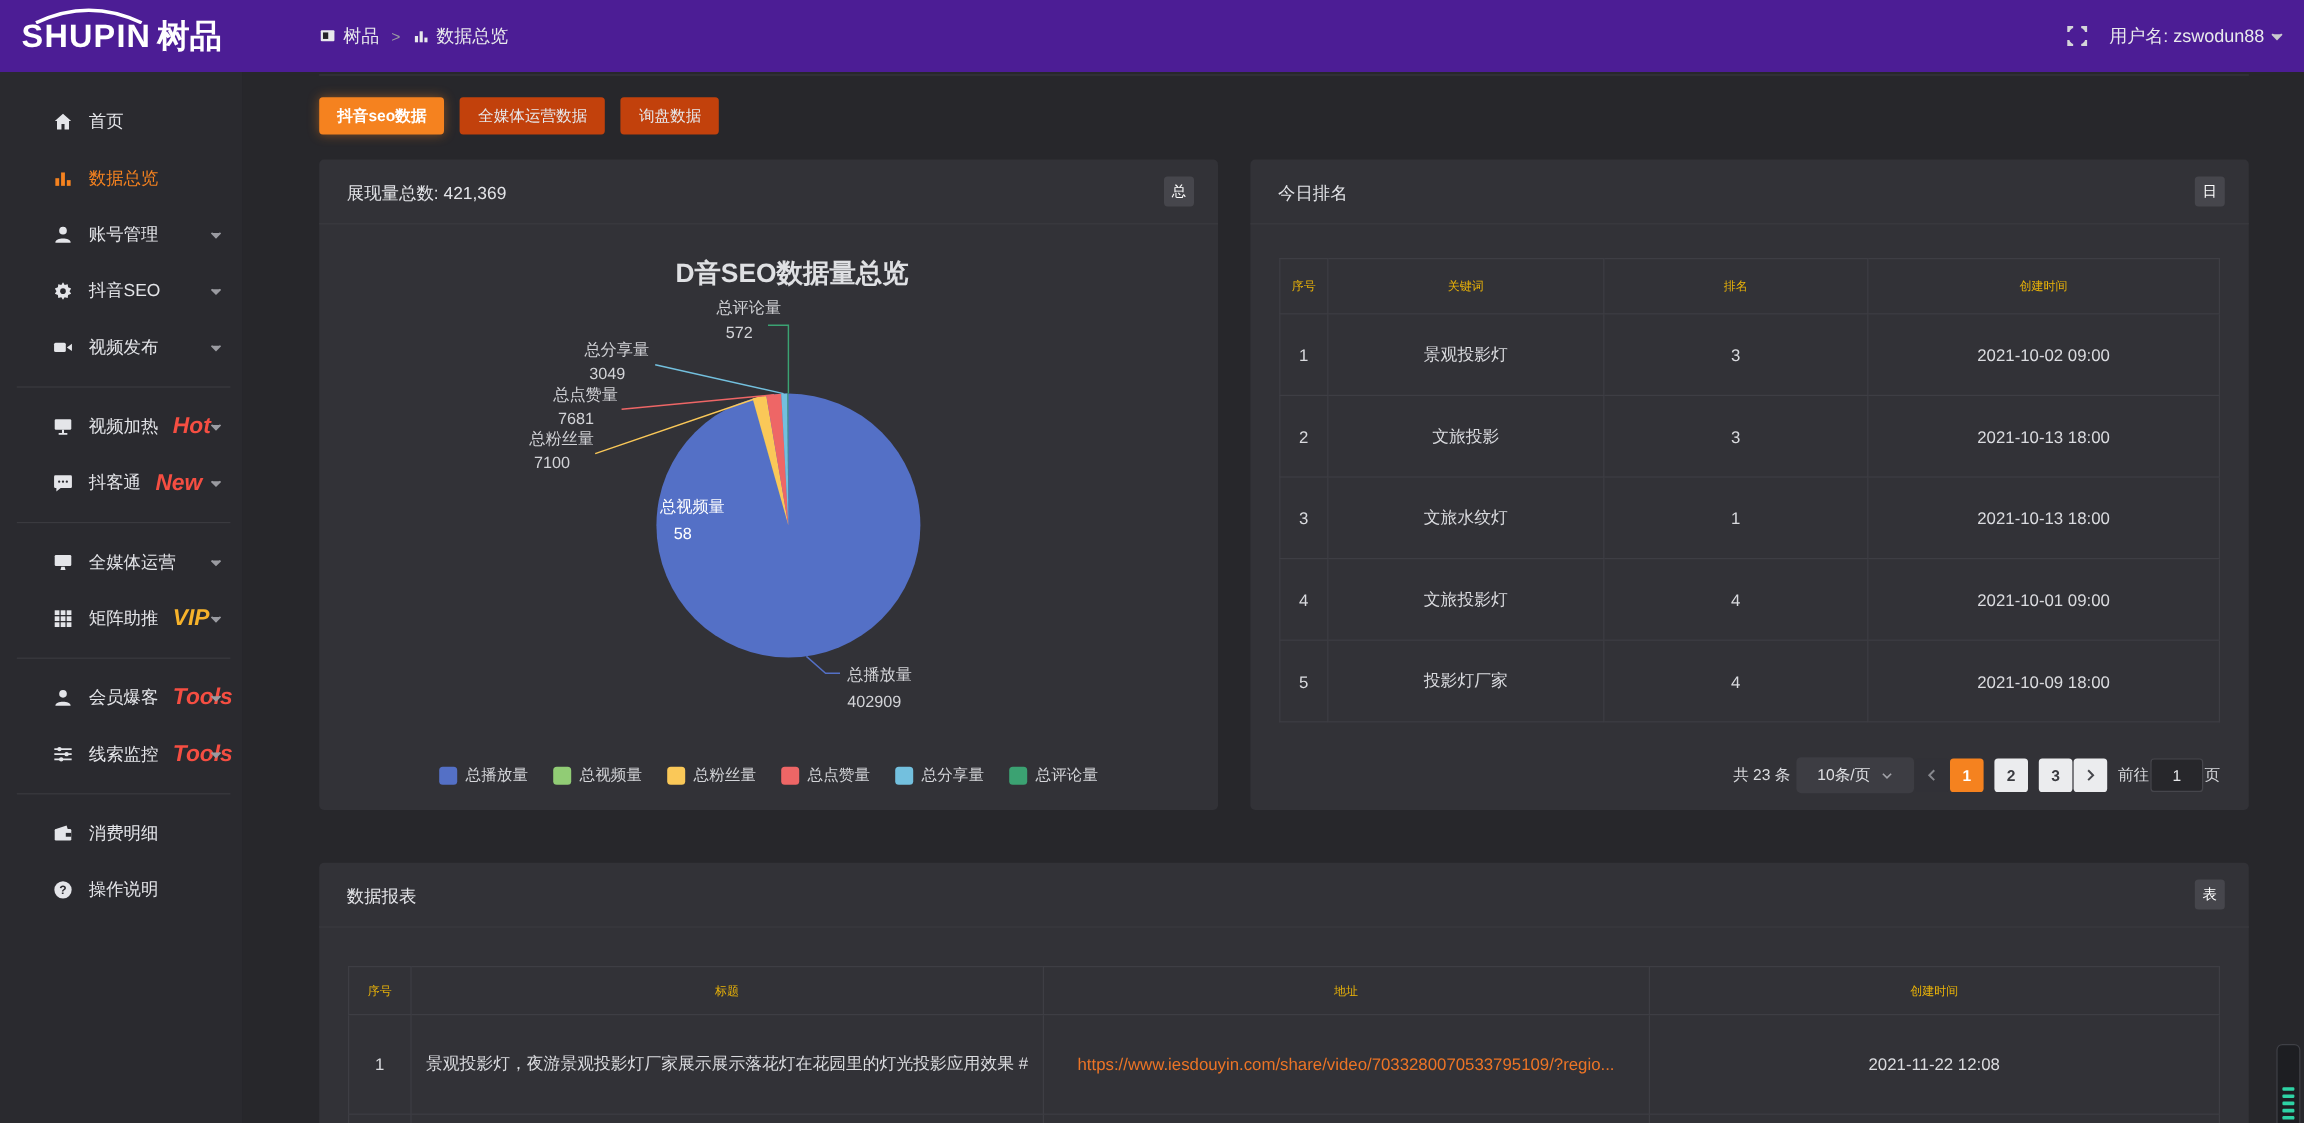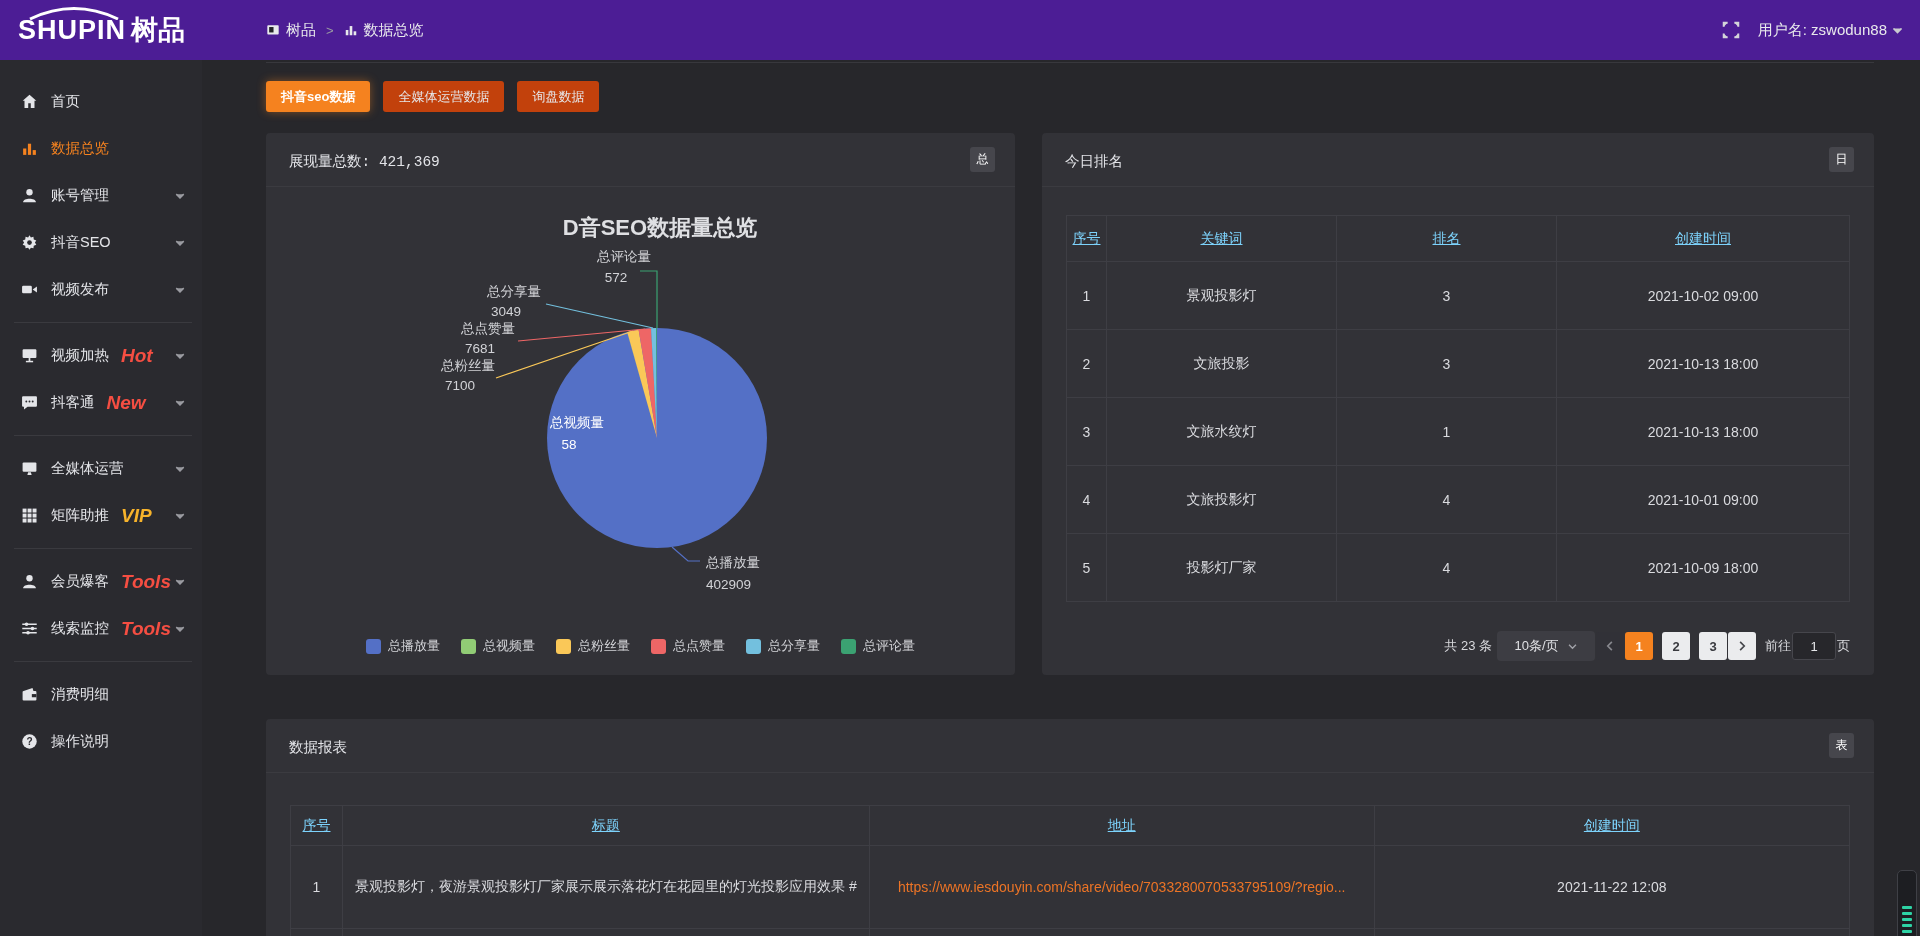--- a/index.html
+++ b/index.html
@@ -16,56 +16,56 @@
   .crumb { display:flex; align-items:center; gap:6px; cursor:pointer; }
   .crumb-sep { color:#9b9ca2; font-size:13px; margin:0 2px; }
   .bc-icon { width:14px; height:14px; color:#e8e9ec; }
   .header-right { position:absolute; right:16px; top:0; height:60px; display:flex; align-items:center; gap:18px; }
   .fs-btn { width:18px; height:18px; color:#d4d5d9; cursor:pointer; }
   .user-wrap { display:flex; align-items:center; gap:4px; cursor:pointer; font-size:15px; color:#e8e9ec; }
   .user-caret { width:13px; height:13px; color:#c9cacf; }
 
   
   .sidebar { position:absolute; left:0; top:60px; width:202px; height:876px; background:#2a2a2f; padding-top:18px; }
-  .side-item { height:47px; display:flex; align-items:center; padding-left:21px; cursor:pointer; position:relative; color:#e4e5e9; }
+  .side-item { height:47px; display:flex; align-items:center; padding-left:44px; cursor:pointer; position:relative; color:#e4e5e9; }
   .side-icon { width:17px; height:17px; margin-right:13px; color:#e4e5e9; flex:none; }
   .side-label { font-size:14.5px; }
   .side-item.active, .side-item.active .side-icon { color:#f5821f; }
   .side-badge { font-size:19px; font-weight:bold; font-style:italic; margin-left:12px; }
   .side-caret { position:absolute; right:16px; width:12px; height:12px; color:#9a9ba1; }
   .side-divider { height:1px; background:#3a3a3f; margin:9px 10px 9px 14px; }
   svg { display:block; }
   .side-icon svg, .bc-icon svg, .fs-btn svg, .user-caret svg, .side-caret svg { width:100%; height:100%; fill:currentColor; }
 
   
   .main { position:absolute; left:202px; top:60px; width:1718px; height:876px; background:#27272b; }
   .top-divider { position:absolute; left:64px; right:46px; top:2px; height:1px; background:#38383d; }
   .tabs { position:absolute; left:64px; top:21px; display:flex; gap:13px; }
   .tab { height:31px; padding:0 15px; display:flex; align-items:center; font-size:13px; color:#e6e7ea;
          background:#c2410c; border-radius:3px; cursor:pointer; }
   .tab.active { background:#f5821f; color:#fff; font-weight:bold; box-shadow:0 0 10px rgba(245,130,31,.45); }
 
   .panel { position:absolute; background:#323237; border-radius:4px; }
   .panel-head { position:absolute; left:0; right:0; top:0; height:54px; border-bottom:1px solid #3b3b40; }
-  .panel-title { position:absolute; left:23px; top:19px; font-size:14.5px; color:#e3e4e8;font-family:Liberation Mono, monospace; }
+  .panel-title { position:absolute; left:23px; top:19px; font-size:14.5px; color:#e3e4e8; }
   .corner-btn { position:absolute; right:20px; top:14px; width:25px; height:25px; background:#46464c; color:#fff;
                 font-size:12px; border:none; border-radius:3px; cursor:pointer; font-family:inherit; }
 
   #overview-panel { left:64px; top:73px; width:749px; height:542px; }
   #pie-svg { position:absolute; left:0; top:54px; }
   .legend { position:absolute; left:0; right:0; bottom:20px; display:flex; justify-content:center; gap:21px; }
   .legend-item { display:flex; align-items:center; gap:7px; cursor:pointer; }
   .legend-swatch { width:15px; height:15px; border-radius:3px; }
   .legend-label { font-size:13px; color:#d4d5d9; }
 
   #rank-panel { left:840px; top:73px; width:832px; height:542px; }
   table { border-collapse:collapse; }
   .grid-table { position:absolute; }
   .grid-table th, .grid-table td { border:1px solid #3e3e44; text-align:center; font-weight:normal; }
-  .grid-table th { font-size:14px; color:#7dd3fc;text-decoration:underline; }
+  .grid-table th { font-size:10px; color:#eab308; }
   .grid-table td { font-size:14px; color:#dadbdf; }
   #rank-table { left:24px; top:82px; width:784px; }
   #rank-table th { height:46px; }
   #rank-table td { height:68px; }
 
   .pagination { position:absolute; right:24px; bottom:14px; display:flex; align-items:center; gap:1px; }
   .pg-total { font-size:13px; color:#d8d9dd; margin-right:4px; }
   .pg-size { width:98px; height:30px; background:#3d3d43; border-radius:4px; display:flex; align-items:center;
              justify-content:center; gap:8px; font-size:13px; color:#dfe0e4; cursor:pointer; }
   .pg-size svg { width:11px; height:11px; fill:none; stroke:#a2a3a9; stroke-width:2; }

